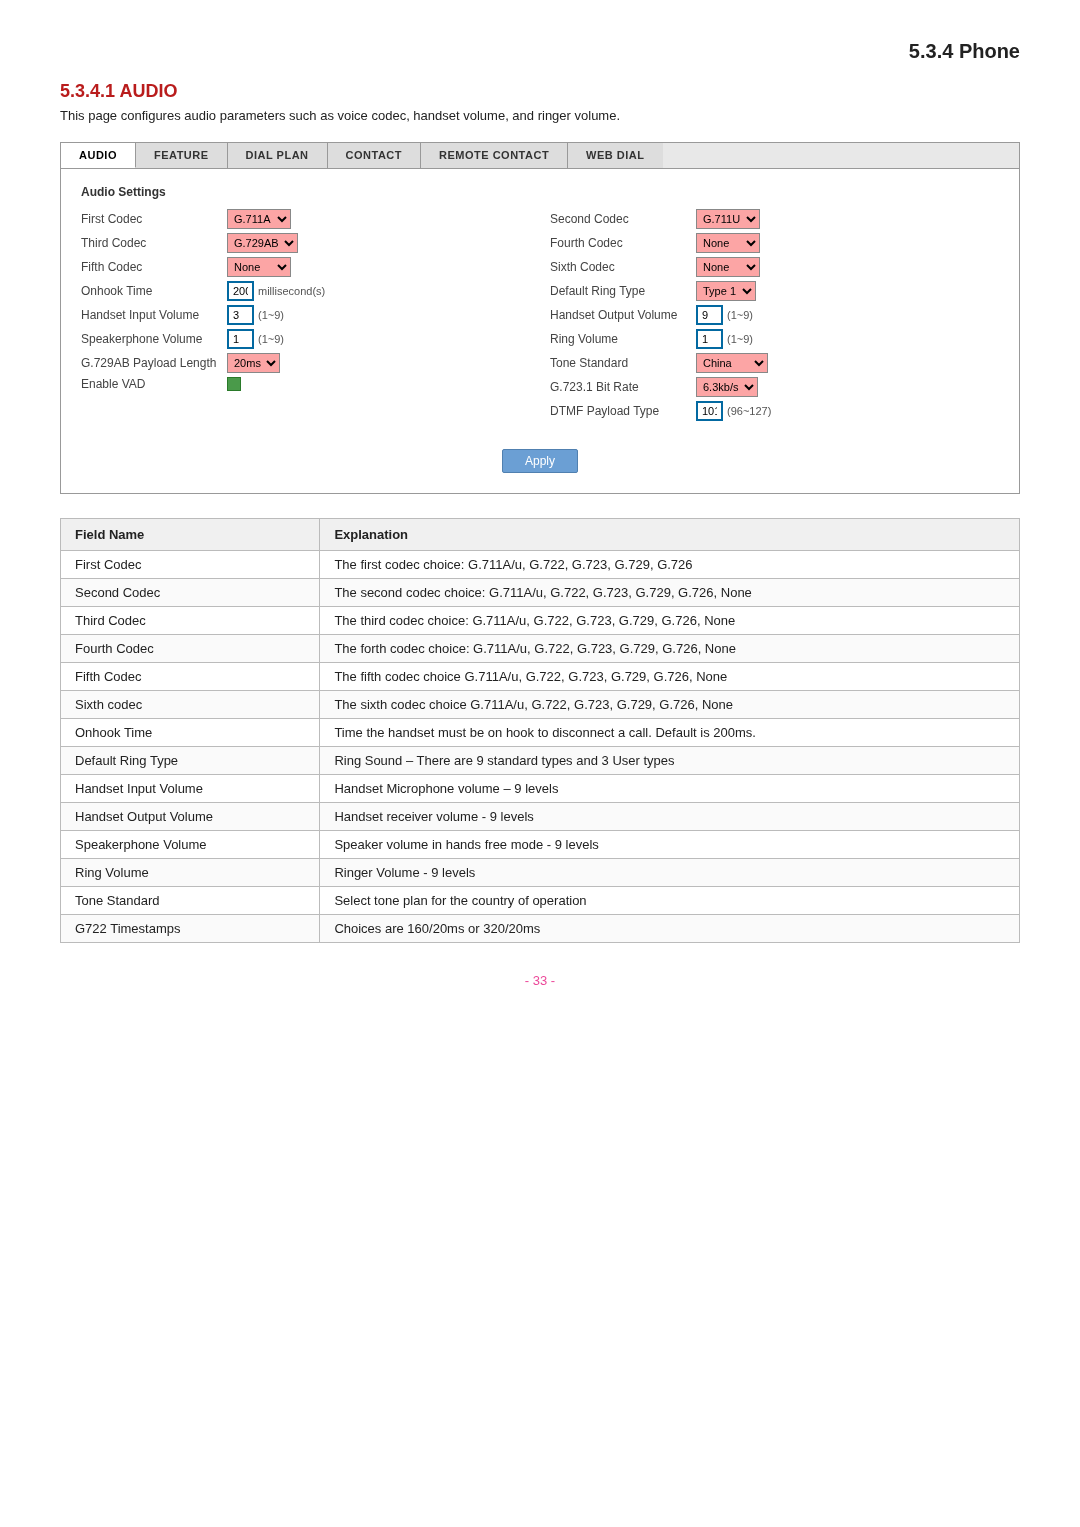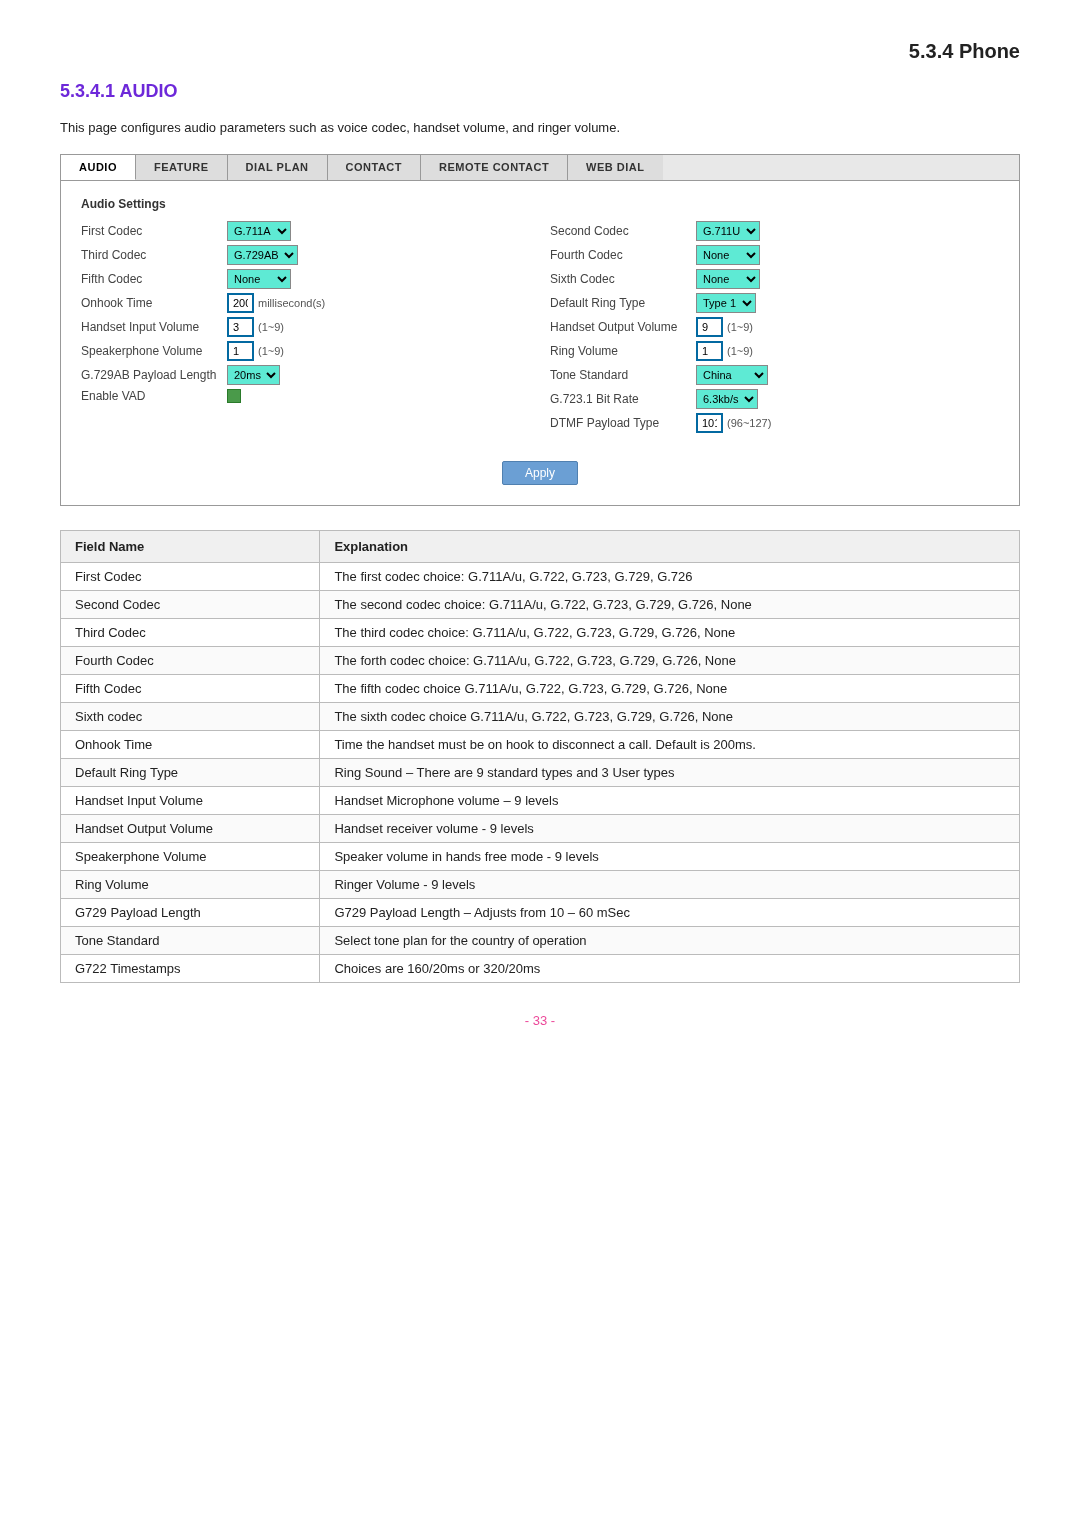--- a/index.html
+++ b/index.html
@@ -14,22 +14,22 @@
     h2.section-title {
       font-size: 20px;
       font-weight: bold;
       margin-bottom: 18px;
       color: #222;
       text-align: right;
     }
     h3.sub-title {
       font-size: 18px;
       font-weight: bold;
-      margin-bottom: 16px;
-      color: #6d28d9;
+      margin-bottom: 4px;
+      color: #b91c1c;
     }
     .description {
       font-size: 13px;
       margin-bottom: 16px;
       line-height: 1.5;
     }
     
     .tabs {
       display: flex;
       border: 1px solid #999;
@@ -88,21 +88,21 @@
     }
     .setting-value {
       display: flex;
       align-items: center;
       gap: 4px;
     }
     select.small-select {
       font-size: 11px;
       padding: 1px 2px;
       border: 1px solid #888;
-      background: #5eead4;
+      background: #fca5a5;
       height: 20px;
     }
     input.small-input {
       font-size: 11px;
       padding: 1px 4px;
       border: 2px solid #0369a1;
       height: 20px;
       width: 27px;
     }
     .unit-text {
@@ -368,24 +368,20 @@
       </tr>
       <tr>
         <td>Speakerphone Volume</td>
         <td>Speaker volume in hands free mode - 9 levels</td>
       </tr>
       <tr>
         <td>Ring Volume</td>
         <td>Ringer Volume - 9 levels</td>
       </tr>
       <tr>
-        <td>G729 Payload Length</td>
-        <td>G729 Payload Length – Adjusts from 10 – 60 mSec</td>
-      </tr>
-      <tr>
         <td>Tone Standard</td>
         <td>Select tone plan for the country of operation</td>
       </tr>
       <tr>
         <td>G722 Timestamps</td>
         <td>Choices are 160/20ms or 320/20ms</td>
       </tr>
     </tbody>
 </table>
 

